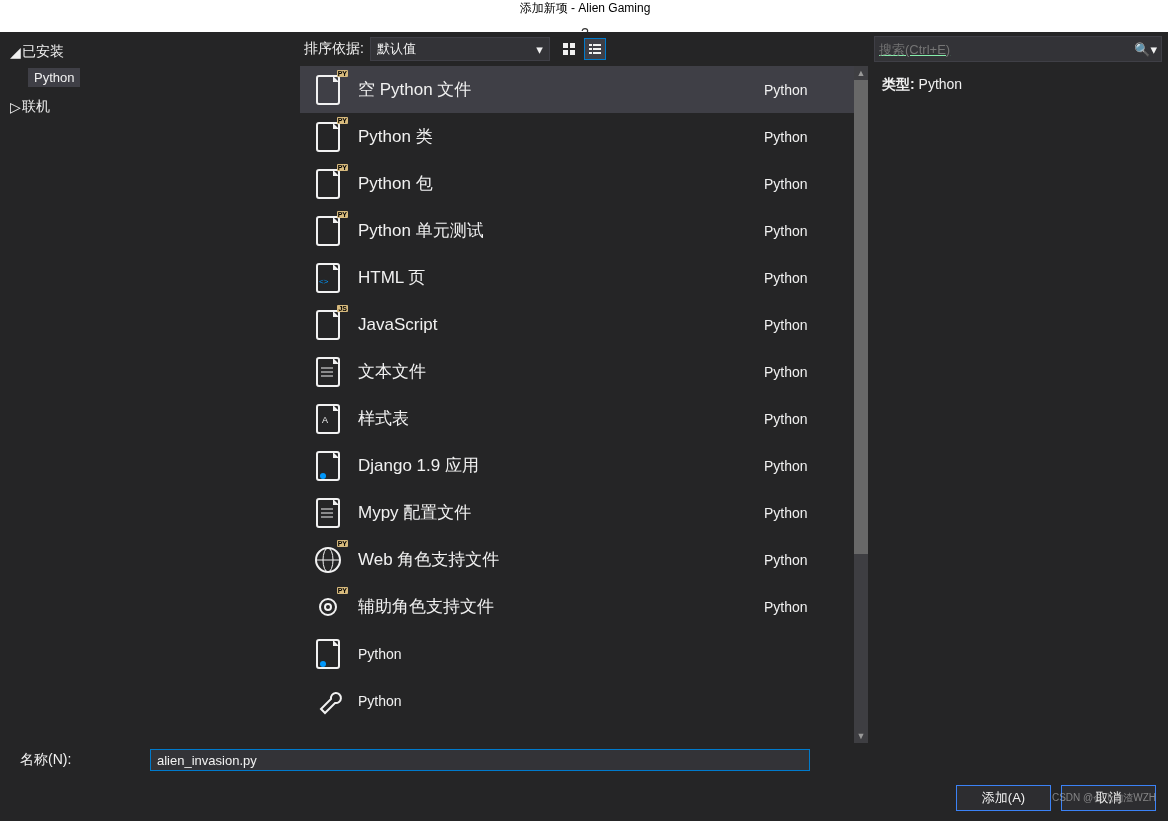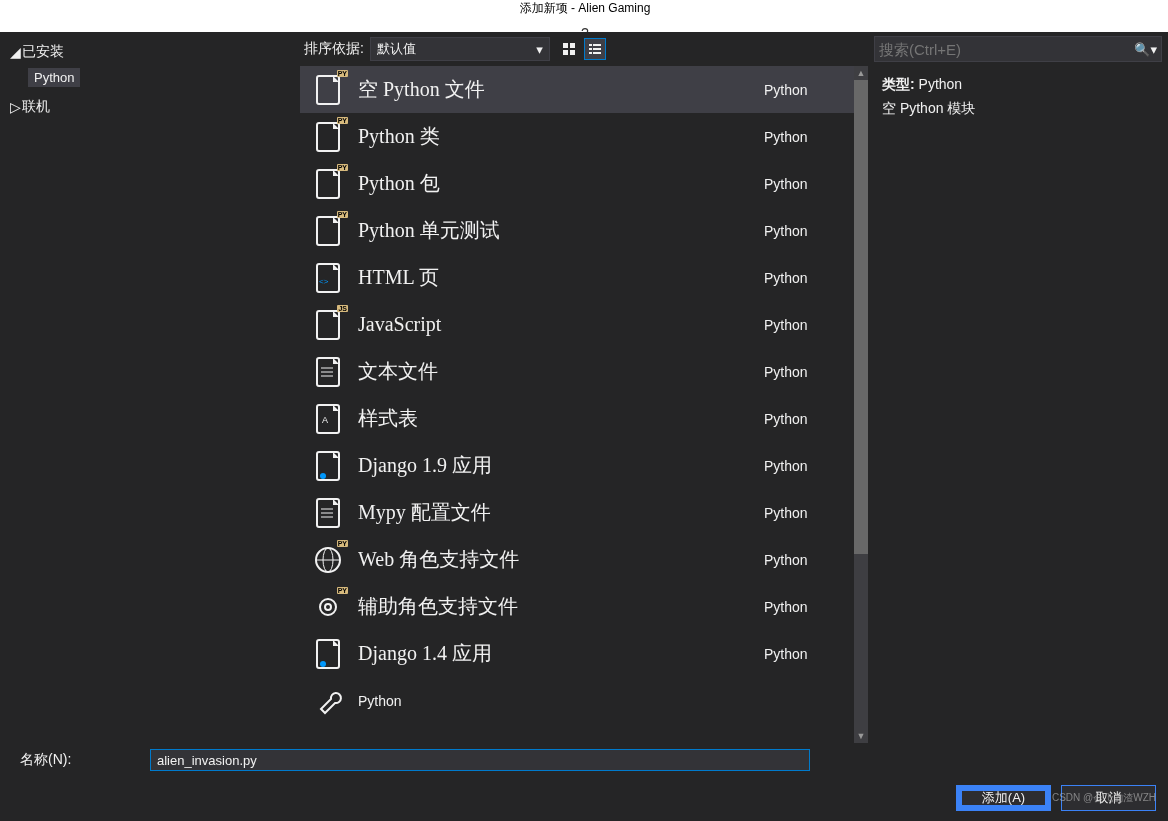--- a/index.html
+++ b/index.html
@@ -18,40 +18,40 @@
   .sort-label { color: #f1f1f1; font-size: 14px; padding-right: 4px;}
   .sort-combo { background: #333337; border: 1px solid #3f3f46; width: 180px; height: 24px; display: flex; align-items: center; padding: 0 6px; font-size: 13px; color: #f1f1f1; justify-content: space-between;}
   .view-btns { display: flex; gap: 4px; margin-left: 6px;}
   .view-btn { width: 22px; height: 22px; display:flex; align-items:center; justify-content:center; border:1px solid transparent;}
   .view-btn.active { border: 1px solid #007acc; background:#3f3f46;}
   .list-wrap { flex:1; position:relative; overflow:hidden; }
   .list { position:absolute; left:0; right:14px; top:0; bottom:0; overflow:hidden; }
   .row { display:flex; align-items:center; height:47px; padding-left:12px; }
   .row.selected { background: #3f3f46; }
   .row .icon { width: 32px; height:32px; margin-right: 14px; display:flex; align-items:center; justify-content:center; position:relative;}
-  .row .name { flex:1; color:#f1f1f1; font-size: 20px; font-family: Liberation Serif, serif; }
+  .row .name { flex:1; color:#f1f1f1; font-size: 17px; }
   .row .group { width: 90px; color:#f1f1f1; font-size: 14px; text-align:left; padding-right: 12px;}
   .scrollbar { position:absolute; right:0; top:0; bottom:0; width:14px; background:#3e3e42; }
   .thumb { background:#686868; width:100%; height:70%; position:absolute; top:0; }
   .sb-arrow { position:absolute; width:14px; height:14px; color:#999; font-size:9px; text-align:center; line-height:14px;}
   .sb-up{top:0;background:#3e3e42;}
   .sb-down{bottom:0;background:#3e3e42;}
   .right { width: 300px; background:#252526; display:flex; flex-direction:column; }
   .search { display:flex; align-items:center; background:#333337; border:1px solid #3f3f46; margin: 4px 6px; height:26px; padding: 0 4px;}
-  .search input { flex:1; background:transparent; border:none; color:#ffffff; font-size:15px; outline:none;}
+  .search input { flex:1; background:transparent; border:none; color:#86efac; font-size:13px; outline:none;text-decoration:underline;}
   .info { padding: 10px 14px; font-size:14px; color:#f1f1f1;}
   .info-row { margin-bottom: 6px; }
   .info-label { font-weight:bold; }
   .bottom { background:#252526; padding: 6px 10px 6px 10px; display:flex; flex-direction:column; gap:10px;}
   .name-row { display:flex; align-items:center; gap: 20px; }
   .name-label { width: 120px; padding-left: 10px; font-size:14px;}
   .name-input { width: 660px; height:22px; background:#333337; border:1px solid #007acc; color:#f1f1f1; padding: 0 6px; font-size:13px;}
   .btn-row { display:flex; justify-content:flex-end; gap:10px; padding: 4px 2px 4px 0;}
   .dlg-btn { width: 95px; height:26px; background:#2d2d30; border:1px solid #3b82f6; color:#f1f1f1; font-size:13px; display:flex; align-items:center; justify-content:center;}
-  .dlg-btn.primary { border:6px solid #3b82f6; }
+  .dlg-btn.primary { border:1px solid #3b82f6; }
   .watermark { position: fixed; right: 12px; bottom: 16px; color:#bfbfbf; font-size: 10px; opacity:0.6; pointer-events:none;}
   
   .badge { position:absolute; top:-4px; right:-4px; font-size:7px; background:#d7ba7d; color:#000; padding:0 1px; border-radius:1px; font-weight:bold;}
 </style>
 </head>
 <body>
 
 <div class="titlebar">
   <span class="title">添加新项 - Alien Gaming</span>
   <span class="btn">?</span>
@@ -242,21 +242,20 @@
             <div class="group">Python</div>
           </div>
           <div class="row">
             <div class="icon">
               <svg width="30" height="32">
                 <rect x="4" y="2" width="22" height="28" rx="2" fill="none" stroke="#f1f1f1" stroke-width="2"></rect>
                 <path d="M20 2 L26 8 L20 8 Z" fill="#f1f1f1"></path>
                 <circle cx="10" cy="26" r="3" fill="#0097fb"></circle>
               </svg>
             </div>
-            <div class="name">Django 1.4 应用</div>
             <div class="group">Python</div>
           </div>
           <div class="row">
             <div class="icon">
               <svg width="30" height="32">
                 <path d="M8 24 L18 14 A5 5 0 1 1 22 18 L12 28 Z" fill="none" stroke="#f1f1f1" stroke-width="2"></path>
               </svg>
             </div>
             <div class="group">Python</div>
           </div>
@@ -272,21 +271,20 @@
   <div class="right">
     <div class="search">
       <input placeholder="搜索(Ctrl+E)" style="">
       <span style="font-size:13px;">🔍▾</span>
     </div>
     <div class="info">
       <div class="info-row">
         <span class="info-label">类型:</span>
         <span>Python</span>
       </div>
-      <div class="info-row">空 Python 模块</div>
     </div>
   </div>
 </div>
 
 <div class="bottom">
   <div class="name-row">
     <span class="name-label">名称(N):</span>
     <input class="name-input" value="alien_invasion.py" style="">
   </div>
   <div class="btn-row">

